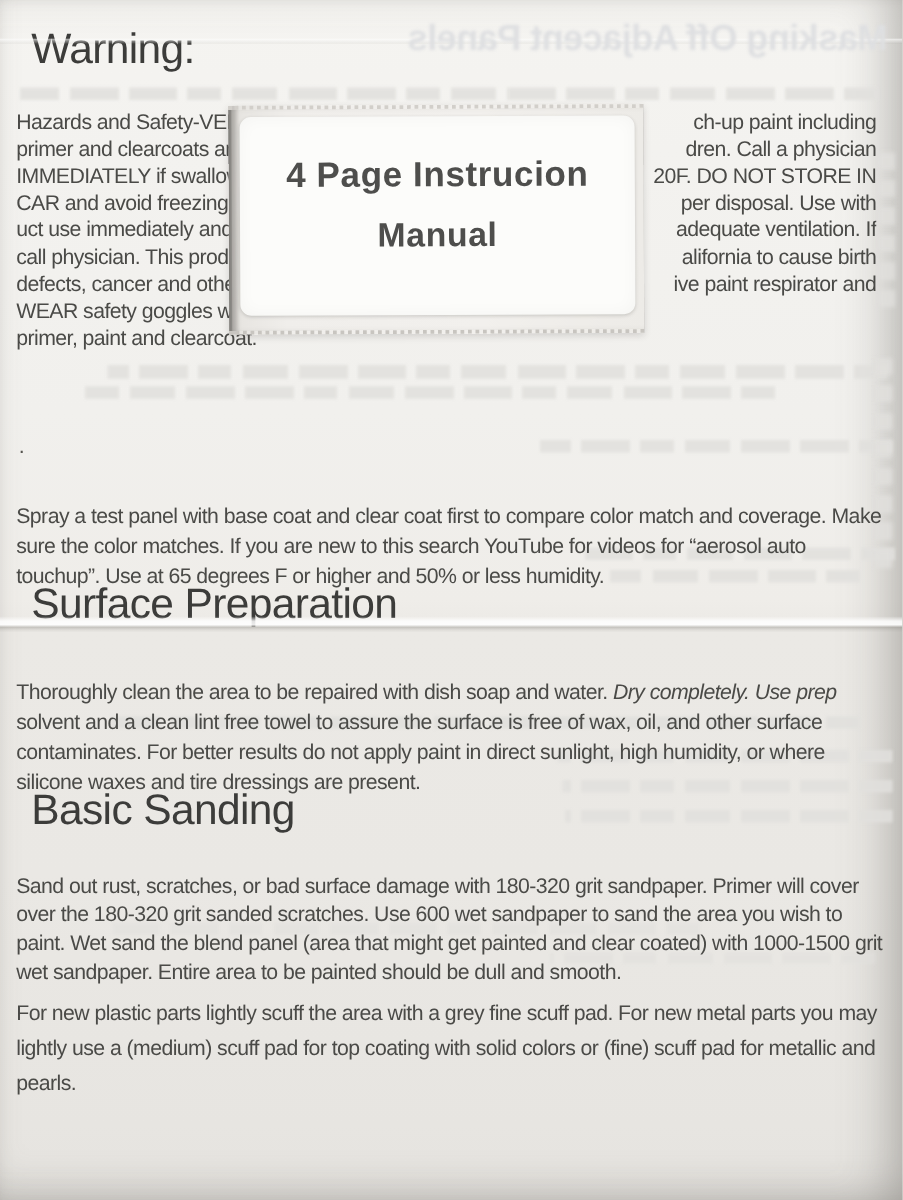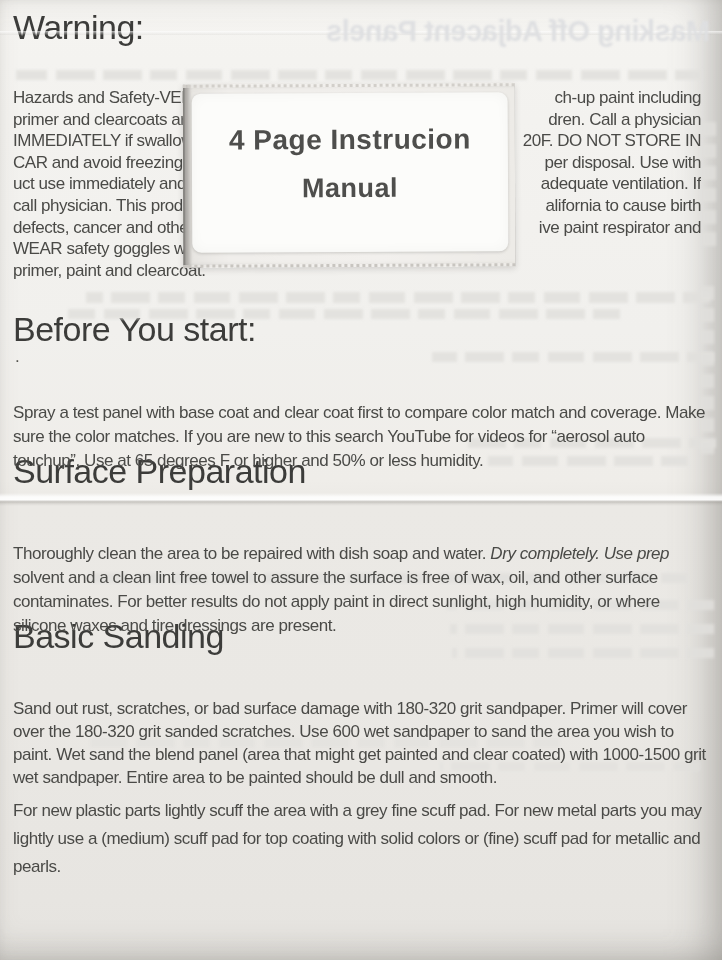--- a/index.html
+++ b/index.html
@@ -8,21 +8,21 @@
     width:722px;height:960px;
     overflow:hidden;
     font-family:"Liberation Sans", sans-serif;
     background:linear-gradient(180deg,#f5f4f1 0px,#f3f2ef 120px,#f1f0ed 330px,#efede9 480px,#ebe9e5 505px,#eae8e4 700px,#e7e5e1 900px,#e5e3df 960px);
     box-shadow:inset -28px 0 40px -18px rgba(105,103,97,.42),
                inset 0 -22px 34px -18px rgba(105,103,97,.30),
                inset 6px 0 16px -12px rgba(120,118,112,.22),
                inset 0 4px 10px -8px rgba(120,118,112,.18);
   }
   h1{
-    position:absolute;margin:0;
+    position:absolute;margin:12px;
     font-size:34px;font-weight:400;letter-spacing:-.5px;
     color:#3c3c3a;white-space:nowrap;
   }
   .para{
     position:absolute;left:13px;width:700px;
     font-size:17px;line-height:24px;letter-spacing:-.45px;
     color:#4a4a47;z-index:2;margin-top:33px;
   }
   .em{font-style:italic;}
   
@@ -148,21 +148,20 @@
   </div>
 
   <div class="sticker-wrap">
     <div class="backing"></div>
     <div class="sticker">
       <div class="sticker-line1">4 Page Instrucion</div>
       <div class="sticker-line2">Manual</div>
     </div>
   </div>
 
-  <h1 style="left:13px;top:310px;">Before You start:</h1>
   <div class="stray-dot">.</div>
   <div class="para" style="top:368px;">Spray a test panel with base coat and clear coat first to compare color match and coverage. Make sure the color matches.  If you are new to this search YouTube for videos for “aerosol auto touchup”.  Use at 65 degrees F or higher and 50% or less humidity.</div>
 
   <h1 style="left:13px;top:452px;">Surface Preparation</h1>
   <div class="para" style="top:509px;"><span>Thoroughly clean the area to be repaired with dish soap and water.  </span><span class="em">Dry completely. Use prep</span><span> solvent and a clean lint free towel to assure the surface is free of wax, oil, and other surface contaminates. For better results do not apply paint in direct sunlight, high humidity, or where silicone waxes and tire dressings are present.</span></div>
 
   <h1 style="left:13px;top:617px;">Basic Sanding</h1>
   <div class="para" style="top:664px;line-height:23px;">Sand out rust, scratches, or bad surface damage with 180-320 grit sandpaper. Primer will cover over the 180-320 grit sanded scratches. Use 600 wet sandpaper to sand the area you wish to paint. Wet sand the blend panel (area that might get painted and clear coated) with 1000-1500 grit wet sandpaper. Entire area to be painted should be dull and smooth.</div>
   <div class="para" style="top:764px;line-height:28px;">For new plastic parts lightly scuff the area with a grey fine scuff pad. For new metal parts you may lightly use a (medium) scuff pad for top coating with solid colors or (fine) scuff pad for metallic and pearls.</div>
 

